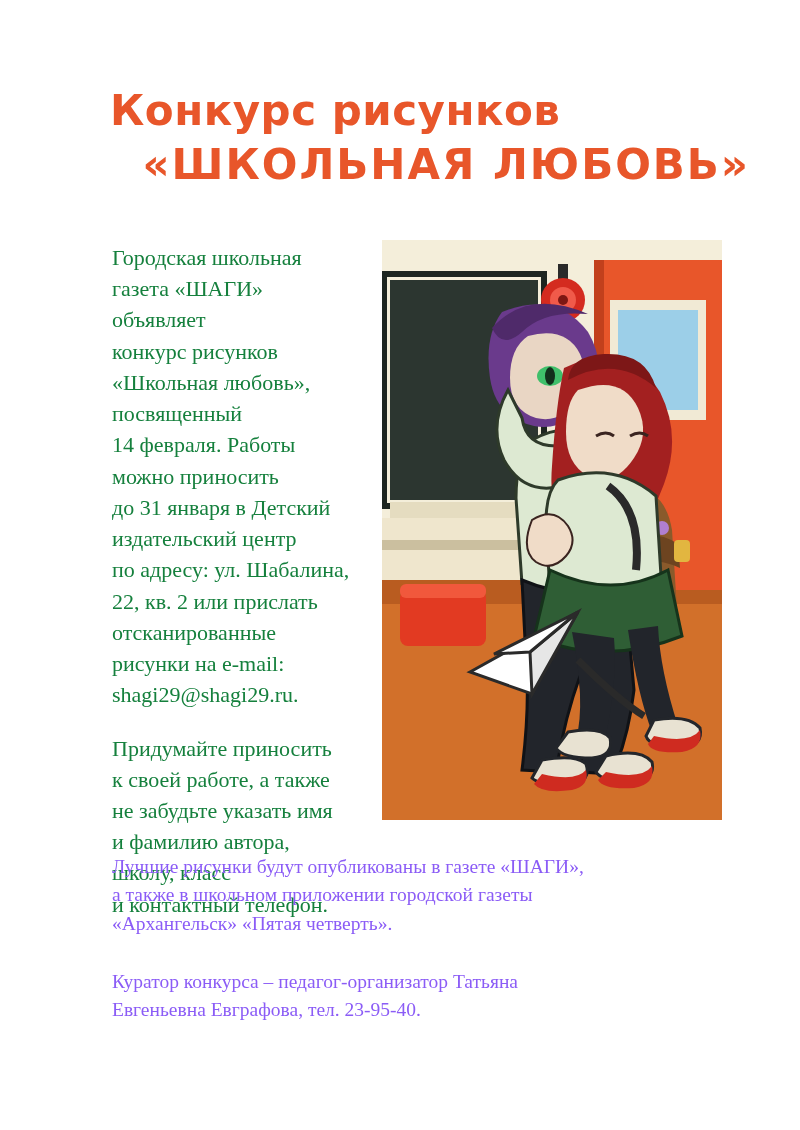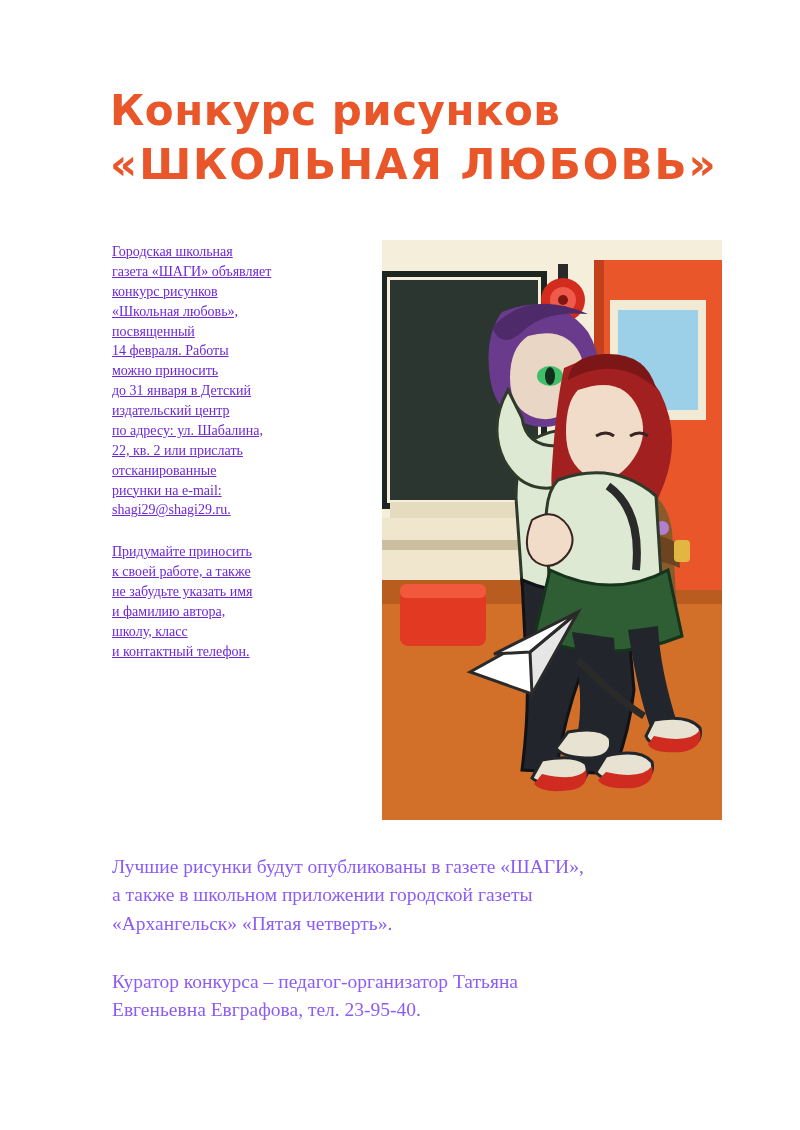--- a/index.html
+++ b/index.html
@@ -36,37 +36,37 @@
     font-family: "DejaVu Sans", sans-serif;
     font-weight: bold;
     color: #e8562a;
     font-size: 42px;
     line-height: 1.28;
     letter-spacing: 0.5px;
     white-space: nowrap;
   }
   .title-line.second {
     letter-spacing: 2px;
+    text-align: right;
   }
 
   
   .left-col {
     position: absolute;
     left: 112px;
     top: 234px;
     width: 250px;
   }
   .para {
     font-family: "Liberation Serif", serif;
-    font-size: 14px;
+    font-size: 22px;
     line-height: 1.42;
-    color: #6d28d9;
+    color: #15803d;
     margin: 0 0 22px 0;
     white-space: pre-line;
-    text-decoration: underline;
   }
 
   
   .illo {
     position: absolute;
     left: 382px;
     top: 232px;
     width: 340px;
     height: 580px;
     overflow: hidden;

